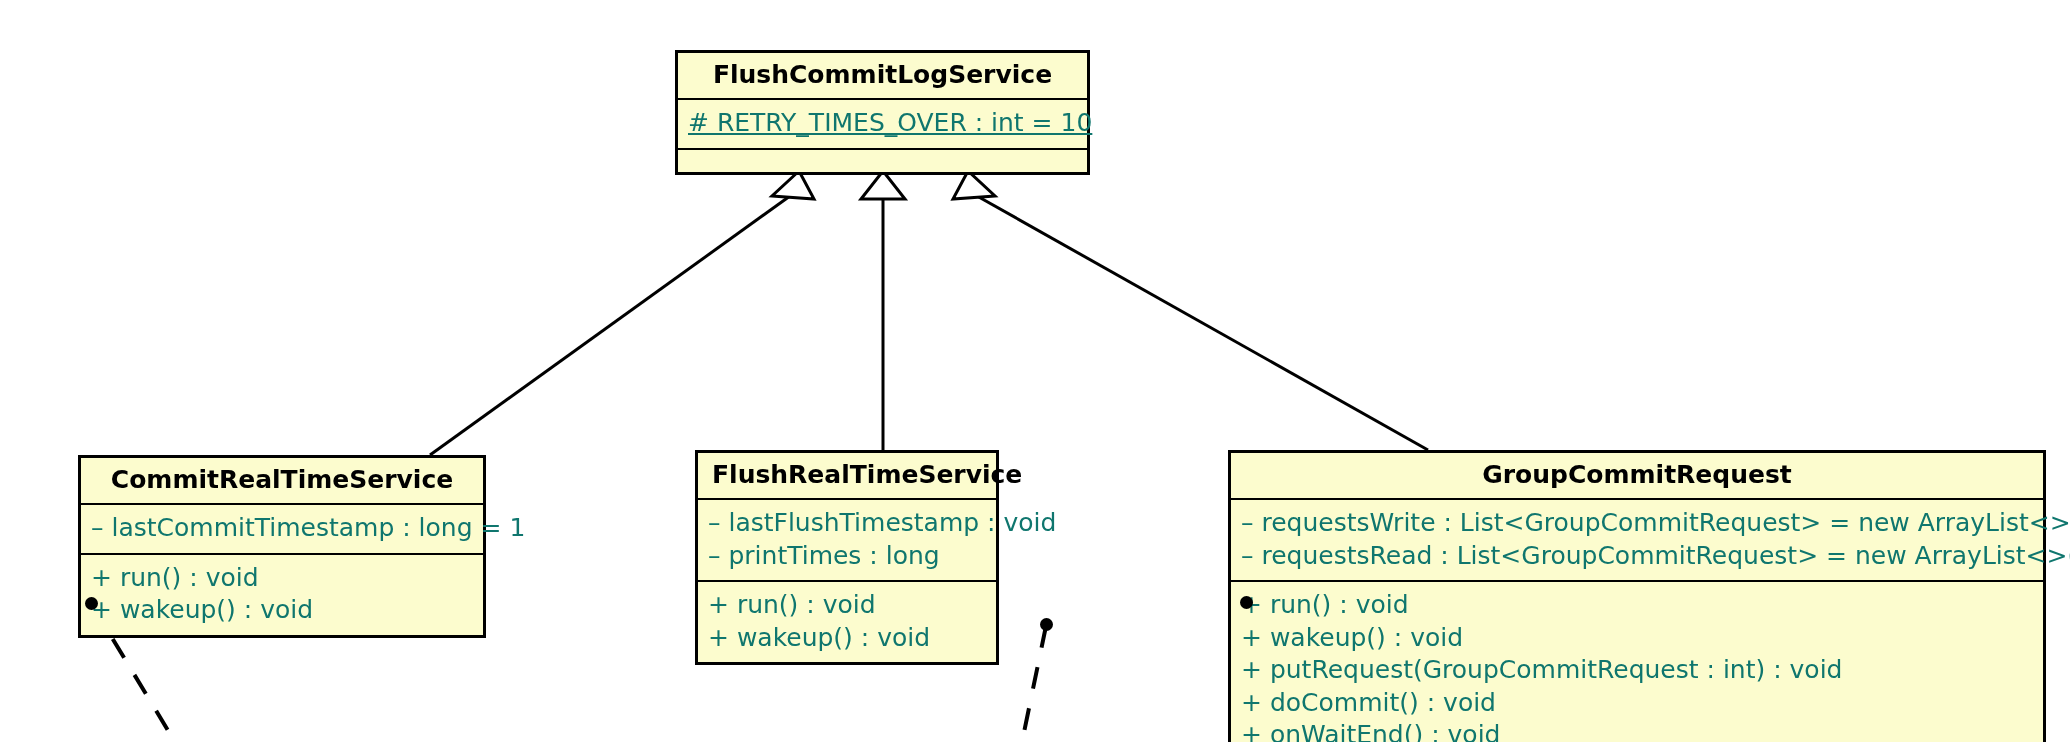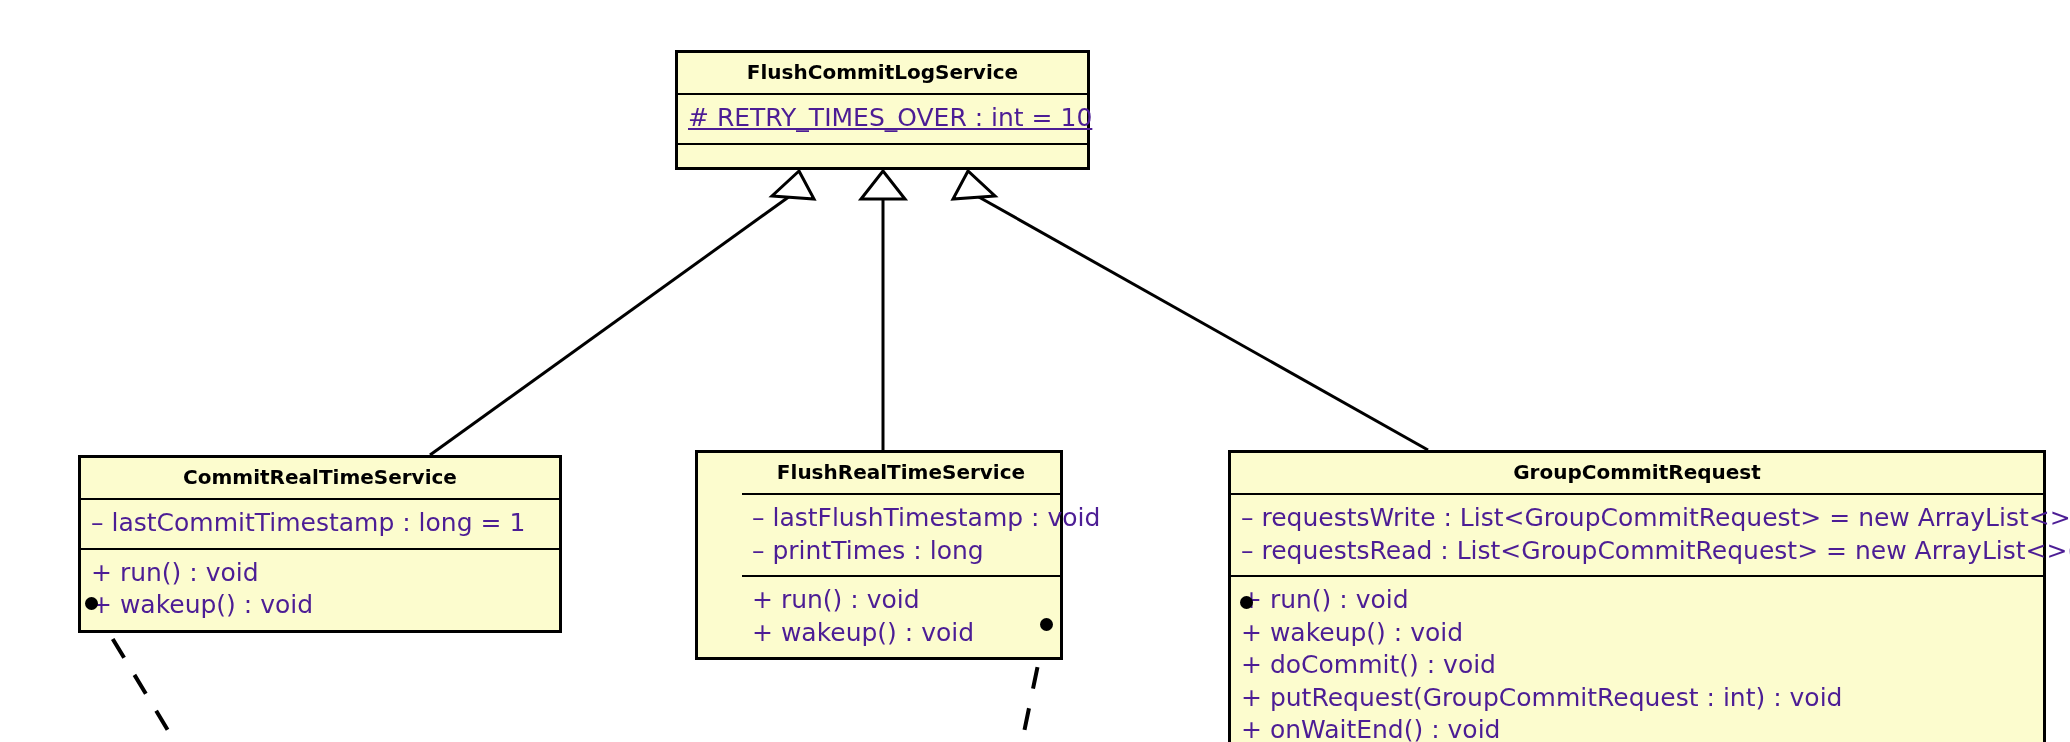--- a/index.html
+++ b/index.html
@@ -36,33 +36,33 @@
     background: #fcfcce;
     border: 3px solid #000000;
     display: flex;
     flex-direction: column;
     z-index: 5;
   }
   .uml-name-compartment {
     box-sizing: border-box;
     text-align: center;
     font-weight: bold;
-    font-size: 20px;
+    font-size: 25px;
     line-height: 1.0;
     padding: 9px 14px 11px 14px;
     border-bottom: 2px solid #000000;
     color: #000000;
     white-space: nowrap;
   }
   .uml-compartment {
     box-sizing: border-box;
     padding: 7px 10px 8px 10px;
     font-size: 25px;
     line-height: 1.30;
-    color: #4c1d95;
+    color: #0f766e;
     white-space: nowrap;
   }
   .uml-compartment.bordered {
     border-bottom: 2px solid #000000;
   }
   .uml-feature {
     display: block;
     white-space: nowrap;
     position: relative;
   }
@@ -120,33 +120,33 @@
   </svg>
 
   <div class="uml-class" id="cls-flush-commit-log-service" style="left:675px; top:50px; width:415px;">
     <div class="uml-name-compartment">FlushCommitLogService</div>
     <div class="uml-compartment bordered">
       <div class="uml-feature static-feature"><span class="feat-text"># RETRY_TIMES_OVER : int = 10</span></div>
     </div>
     <div class="uml-compartment empty-compartment"></div>
   </div>
 
-  <div class="uml-class" id="cls-commit-real-time-service" style="left:78px; top:455px; width:484px;">
+  <div class="uml-class" id="cls-commit-real-time-service" style="left:78px; top:455px; width:408px;">
     <div class="uml-name-compartment">CommitRealTimeService</div>
     <div class="uml-compartment bordered">
       <div class="uml-feature"><span class="feat-text">– lastCommitTimestamp : long = 1</span></div>
     </div>
     <div class="uml-compartment">
       <div class="uml-feature"><span class="feat-text">+ run() : void</span></div>
       <div class="uml-feature"><span class="feat-text">+ wakeup() : void</span></div>
     </div>
   </div>
   <span class="call-dot" style="left:85px; top:597px;"></span>
 
-  <div class="uml-class" id="cls-flush-real-time-service" style="left:695px; top:450px; width:368px;padding-left:44px;">
+  <div class="uml-class" id="cls-flush-real-time-service" style="left:695px; top:450px; width:304px;">
     <div class="uml-name-compartment">FlushRealTimeService</div>
     <div class="uml-compartment bordered">
       <div class="uml-feature"><span class="feat-text">– lastFlushTimestamp : void</span></div>
       <div class="uml-feature"><span class="feat-text">– printTimes : long</span></div>
     </div>
     <div class="uml-compartment">
       <div class="uml-feature"><span class="feat-text">+ run() : void</span></div>
       <div class="uml-feature"><span class="feat-text">+ wakeup() : void</span></div>
     </div>
   </div>
@@ -154,20 +154,20 @@
 
   <div class="uml-class" id="cls-group-commit-service" style="left:1228px; top:450px; width:818px; height:300px;">
     <div class="uml-name-compartment">GroupCommitRequest</div>
     <div class="uml-compartment bordered">
       <div class="uml-feature"><span class="feat-text">– requestsWrite : List&lt;GroupCommitRequest&gt; = new ArrayList&lt;&gt;()</span></div>
       <div class="uml-feature"><span class="feat-text">– requestsRead : List&lt;GroupCommitRequest&gt; = new ArrayList&lt;&gt;()</span></div>
     </div>
     <div class="uml-compartment">
       <div class="uml-feature"><span class="feat-text">+ run() : void</span></div>
       <div class="uml-feature"><span class="feat-text">+ wakeup() : void</span></div>
+      <div class="uml-feature"><span class="feat-text">+ putRequest(GroupCommitRequest : int) : void</span></div>
       <div class="uml-feature"><span class="feat-text">+ doCommit() : void</span></div>
-      <div class="uml-feature"><span class="feat-text">+ putRequest(GroupCommitRequest : int) : void</span></div>
       <div class="uml-feature"><span class="feat-text">+ onWaitEnd() : void</span></div>
     </div>
   </div>
   <span class="call-dot" style="left:1240px; top:596px;"></span>
 
 </div>
 
 </body></html>

